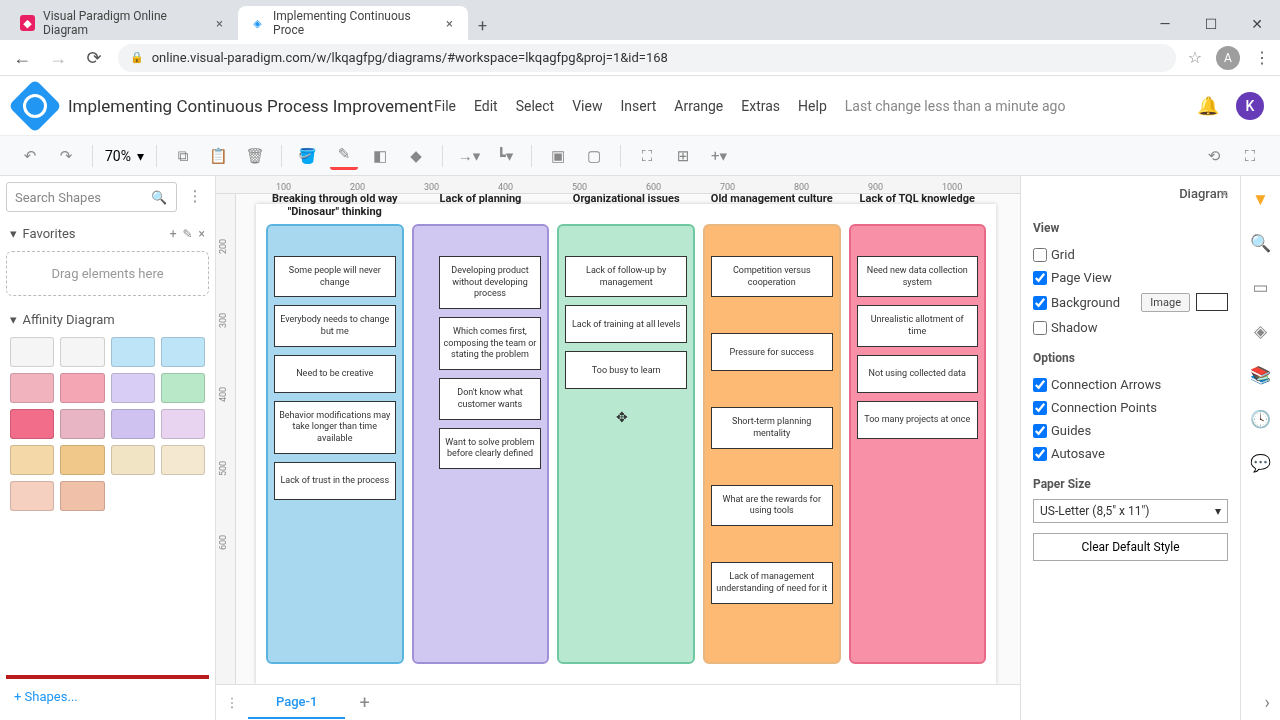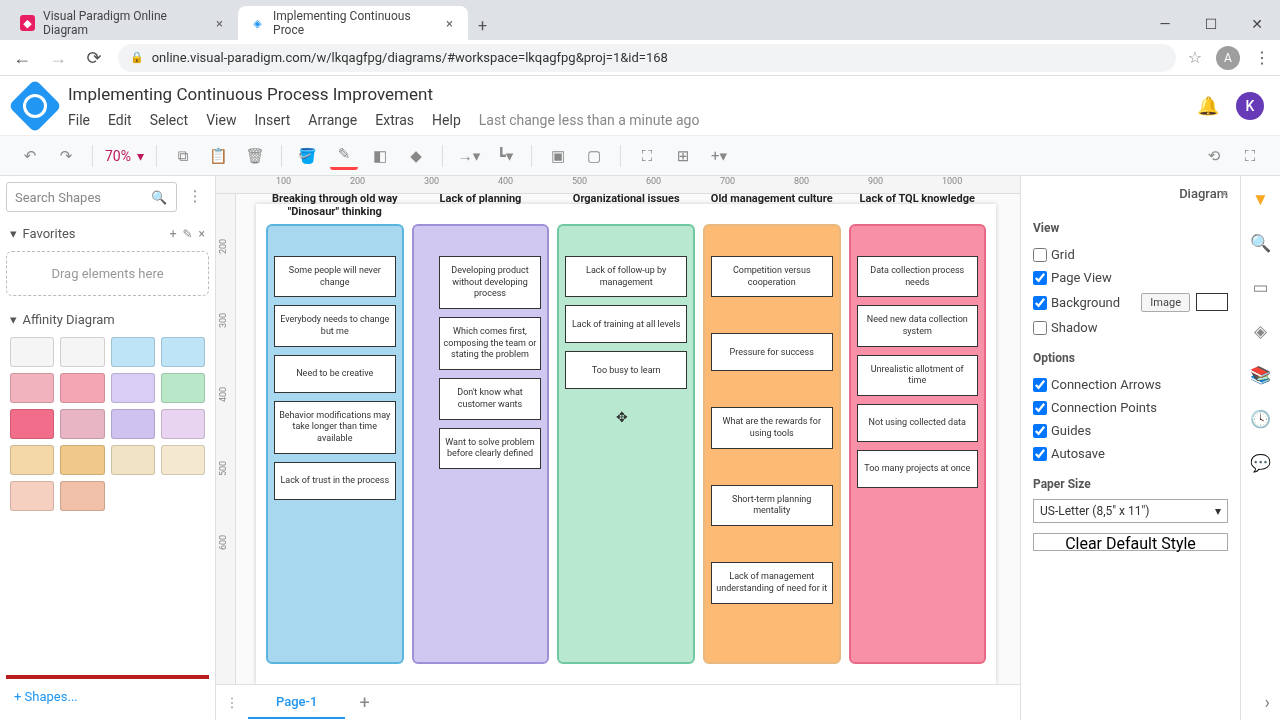--- a/index.html
+++ b/index.html
@@ -20,53 +20,53 @@
 .url-box { flex: 1; height: 28px; background: #f1f3f4; border-radius: 14px; display: flex; align-items: center; padding: 0 12px; font-size: 13px; color: #333; gap: 8px; }
 .lock { font-size: 11px; }
 .addr-right { display: flex; align-items: center; gap: 14px; }
 .avatar-circle { width: 24px; height: 24px; border-radius: 50%; background: #9e9e9e; color: #fff; display: flex; align-items: center; justify-content: center; font-size: 12px; }
 .dots { font-size: 16px; color: #555; cursor: pointer; }
 
 
 .app-header { height: 60px; display: flex; align-items: center; padding: 0 16px; gap: 14px; border-bottom: 1px solid #eee; }
 .logo { width: 38px; height: 38px; background: #2196f3; transform: rotate(45deg); border-radius: 6px; position: relative; display: flex; align-items: center; justify-content: center; }
 .logo::after { content: ""; width: 18px; height: 18px; border: 3px solid #fff; border-radius: 50%; }
-.title-area { display: flex; flex-direction: column; gap: 8px; }
+.title-area { display: flex; flex-direction: row; gap: 1px; align-items: center; }
 .doc-title { font-size: 17px; color: #333; font-weight: 400; }
 .menus { display: flex; gap: 18px; font-size: 14px; color: #444; }
 .menu-item { cursor: pointer; }
 .lastchange { color: #888; cursor: pointer; }
 .header-right { margin-left: auto; display: flex; align-items: center; gap: 16px; }
 .bell { font-size: 18px; color: #888; cursor: pointer; }
 .user-badge { width: 28px; height: 28px; border-radius: 50%; background: #673ab7; color: #fff; display: flex; align-items: center; justify-content: center; font-weight: 500; font-size: 14px; }
 
 
 .toolbar { height: 40px; background: #f8f9fa; display: flex; align-items: center; padding: 0 16px; gap: 8px; border-bottom: 1px solid #e0e0e0; }
 .tb-btn { width: 28px; height: 28px; display: flex; align-items: center; justify-content: center; color: #888; cursor: pointer; font-size: 15px; border-radius: 3px; }
 .tb-sep { width: 1px; height: 22px; background: #ddd; margin: 0 4px; }
-.zoom { display: flex; align-items: flex-start; gap: 6px; font-size: 14px; color: #be185d; cursor: pointer; }
+.zoom { display: flex; align-items: flex-start; gap: 6px; font-size: 14px; color: #000000; cursor: pointer; }
 
 
 .main { display: flex; height: 544px; }
 
 
 .left-panel { width: 216px; background: #fff; border-right: 1px solid #e0e0e0; display: flex; flex-direction: column; padding: 6px; }
 .search-row { display: flex; gap: 4px; margin-bottom: 8px; }
 .search-box { flex: 1; height: 30px; border: 1px solid #ccc; border-radius: 3px; display: flex; align-items: center; padding: 0 8px; font-size: 13px; color: #888; justify-content: space-between; }
 .section-head { display: flex; align-items: center; gap: 6px; font-size: 13px; color: #555; padding: 6px 4px; cursor: pointer; }
 .section-icons { margin-left: auto; display: flex; gap: 6px; font-size: 12px; color: #888; }
 .drop-zone { border: 1px dashed #bbb; border-radius: 6px; padding: 14px; text-align: center; color: #999; font-size: 13px; margin: 4px 0 10px; }
 .shape-grid { display: grid; grid-template-columns: repeat(4, 1fr); gap: 6px; padding: 4px; }
 .shape-cell { height: 30px; border-radius: 3px; border: 1px solid transparent; }
 .shapes-link { margin-top: auto; padding: 10px 8px; color: #2196f3; font-size: 13px; cursor: pointer; border-top: 4px solid #b91c1c; }
 
 
 .canvas-wrap { flex: 1; background: #fff; overflow: hidden; position: relative; }
 .ruler-h { height: 18px; background: #f5f5f5; border-bottom: 1px solid #ddd; position: relative; font-size: 9px; color: #888; }
-.ruler-tick { position: absolute; top: 0; }
+.ruler-tick { position: absolute; top: 6px; }
 .canvas { position: absolute; left: 20px; top: 18px; right: 0; bottom: 0; overflow: hidden; background: #fafafa; }
 .page { position: absolute; left: 20px; top: 10px; width: 740px; height: 480px; background: #fff; box-shadow: 0 0 4px rgba(0,0,0,0.2); padding: 20px 10px; display: flex; gap: 8px; }
 .ruler-v { position: absolute; left: 0; top: 18px; width: 20px; bottom: 0; background: #f5f5f5; border-right: 1px solid #ddd; }
 .ruler-v .vt { position: absolute; left: 2px; font-size: 9px; color: #888; transform: rotate(-90deg); transform-origin: left top; }
 
 .column { width: 140px; border: 2px solid; border-radius: 6px; padding: 30px 6px 6px; position: relative; display: flex; flex-direction: column; gap: 8px; }
 .col-title { position: absolute; top: -34px; left: 0; right: 0; text-align: center; font-size: 11px; font-weight: bold; color: #222; line-height: 1.2; }
 .card { background: #fff; border: 1px solid #333; padding: 8px 4px; font-size: 9px; text-align: center; line-height: 1.3; min-height: 38px; display: flex; align-items: center; justify-content: center; cursor: move; }
 
 .cursor-ptr { position: absolute; left: 380px; top: 215px; font-size: 14px; pointer-events: none; }
@@ -79,21 +79,21 @@
 .panel-title { text-align: right; font-weight: 500; color: #555; padding-bottom: 8px; position: relative; }
 .panel-close { position: absolute; right: 0; top: 0; color: #aaa; cursor: pointer; }
 .panel-section { font-weight: bold; color: #555; margin: 12px 0 8px; font-size: 12px; }
 .chk-row { display: flex; align-items: center; gap: 4px; padding: 4px 0; font-size: 13px; color: #444; }
 .chk-row input { width: 14px; height: 14px; }
 .img-btns { display: flex; gap: 6px; margin-left: auto; }
 .img-btn { border: 1px solid #aaa; padding: 2px 8px; font-size: 11px; border-radius: 2px; cursor: pointer; background: #f5f5f5; }
 .color-sw { width: 32px; height: 18px; border: 1px solid #333; background: #fff; }
 .select-row { width: 100%; height: 24px; border: 1px solid #aaa; font-size: 12px; padding: 0 6px; background: #fff; display: flex; align-items: center; justify-content: space-between; cursor: pointer; }
 .radio-row { display: flex; gap: 16px; padding: 6px 0; font-size: 12px; }
-.clear-btn { width: 100%; height: 18px; border: 1px solid #aaa; background: #fff; font-size: 16px; cursor: pointer; margin-top: 10px; }
+.clear-btn { width: 100%; height: 28px; border: 1px solid #aaa; background: #fff; font-size: 12px; cursor: pointer; margin-top: 10px; }
 
 
 .right-rail { width: 40px; background: #fff; border-left: 1px solid #e0e0e0; display: flex; flex-direction: column; align-items: center; padding-top: 12px; gap: 22px; }
 .rail-icon { width: 22px; height: 22px; color: #888; display: flex; align-items: center; justify-content: center; cursor: pointer; font-size: 17px; }
 
 
 .bottom { position: absolute; left: 216px; right: 260px; bottom: 0; height: 36px; background: #fff; border-top: 1px solid #e0e0e0; display: flex; align-items: center; }
 .page-menu-btn { width: 32px; display: flex; align-items: center; justify-content: center; color: #888; cursor: pointer; }
 .page-tab { padding: 8px 28px; color: #2196f3; font-weight: 500; border-bottom: 2px solid #2196f3; font-size: 13px; }
 .add-page { padding: 0 14px; font-size: 18px; color: #888; cursor: pointer; }
@@ -275,27 +275,26 @@
           <div class="column" style="background: rgb(184, 232, 208); border-color: rgb(112, 200, 160);">
             <div class="col-title">Organizational issues</div>
             <div class="card">Lack of follow-up by management</div>
             <div class="card">Lack of training at all levels</div>
             <div class="card">Too busy to learn</div>
           </div>
           <div class="column" style="background: #fdba74; border-color: rgb(232, 184, 128); gap: 36px;">
             <div class="col-title">Old management culture</div>
             <div class="card">Competition versus cooperation</div>
             <div class="card">Pressure for success</div>
+            <div class="card">Short-term planning mentality</div>
             <div class="card">What are the rewards for using tools</div>
-            <div class="card">Short-term planning mentality</div>
             <div class="card">Lack of management understanding of need for it</div>
           </div>
           <div class="column" style="background: rgb(248, 144, 168); border-color: rgb(232, 104, 136);">
             <div class="col-title">Lack of TQL knowledge</div>
-            <div class="card">Data collection process needs</div>
             <div class="card">Need new data collection system</div>
             <div class="card">Unrealistic allotment of time</div>
             <div class="card">Not using collected data</div>
             <div class="card">Too many projects at once</div>
           </div>
         </div>
       <div class="cursor-ptr">✥</div>
     </div>
     <div class="hscroll">
       <div class="hscroll-thumb"></div>

